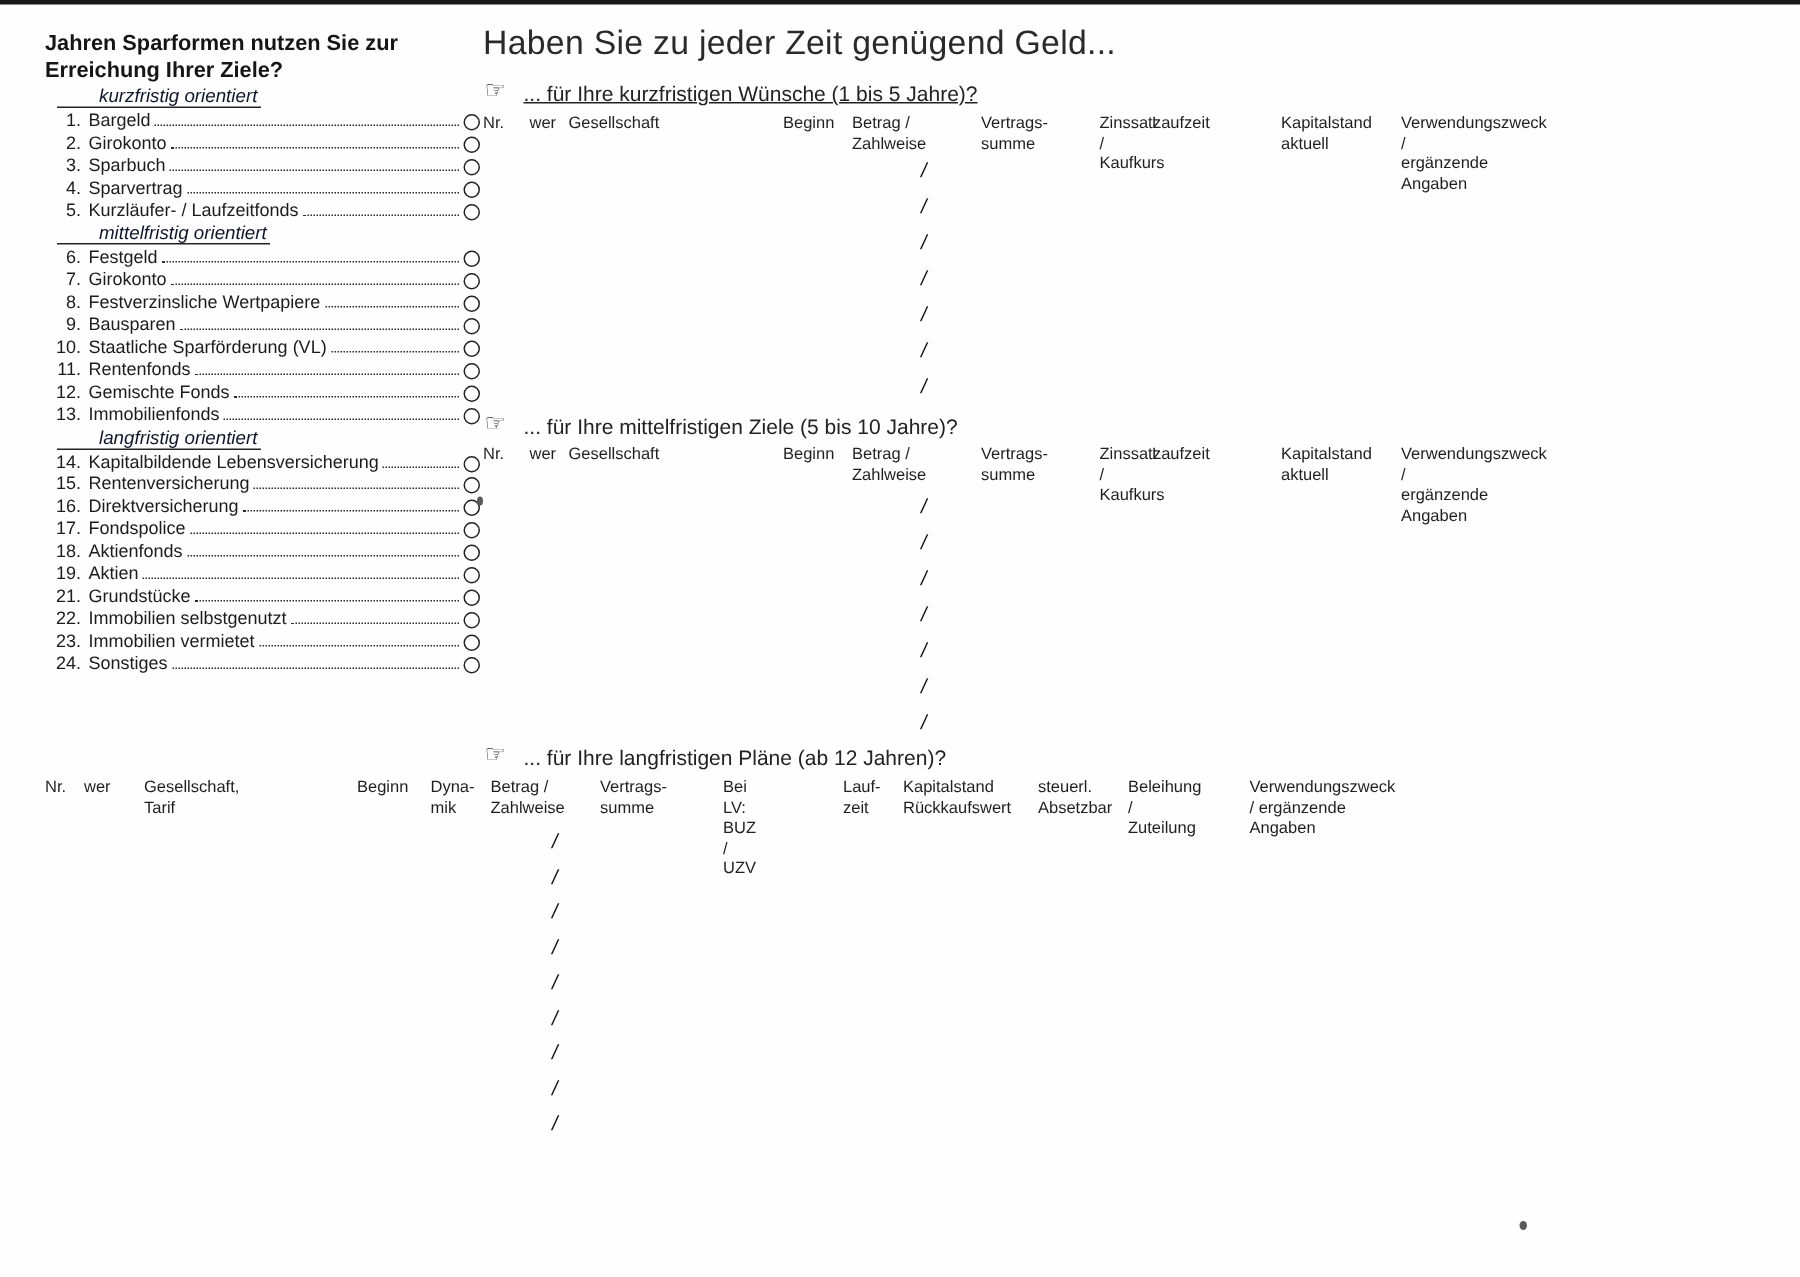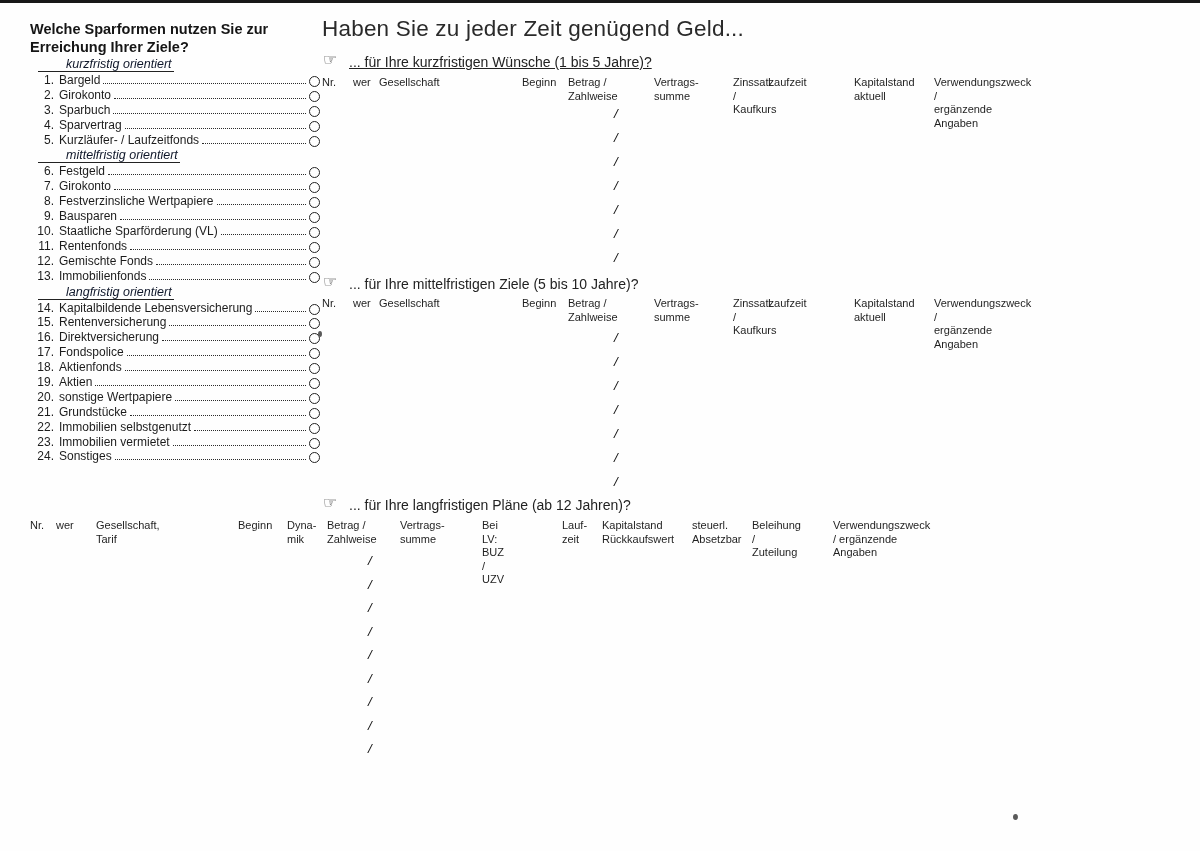--- a/index.html
+++ b/index.html
@@ -48,21 +48,21 @@
   .rows .slash{position:absolute;left:0;top:4px;font-size:13.5px;color:#111;
                font-style:italic;}
 </style>
 </head>
 <body>
 
 <div class="page">
   <div class="scan-edge"></div>
 
   <div class="left-panel">
-    <div class="lp-title">Welche Sparformen nutzen Sie zur
+    <div class="lp-title">Jahren Sparformen nutzen Sie zur
 Erreichung Ihrer Ziele?</div>
 
     <div class="group">
       <div class="group-header">
         <span class="gh-lead"></span>
         <span class="gh-text">kurzfristig orientiert</span>
       </div>
       <div>
 
           <div class="item">
@@ -209,26 +209,20 @@
             <span class="circle"></span>
           </div>
 
           <div class="item">
             <span class="num">19.</span>
             <span class="label">Aktien</span>
             <span class="leader"></span>
             <span class="circle"></span>
           </div>
 
-          <div class="item">
-            <span class="num">20.</span>
-            <span class="label">sonstige Wertpapiere</span>
-            <span class="leader"></span>
-            <span class="circle"></span>
-          </div>
 
           <div class="item">
             <span class="num">21.</span>
             <span class="label">Grundstücke</span>
             <span class="leader"></span>
             <span class="circle"></span>
           </div>
 
           <div class="item">
             <span class="num">22.</span>

